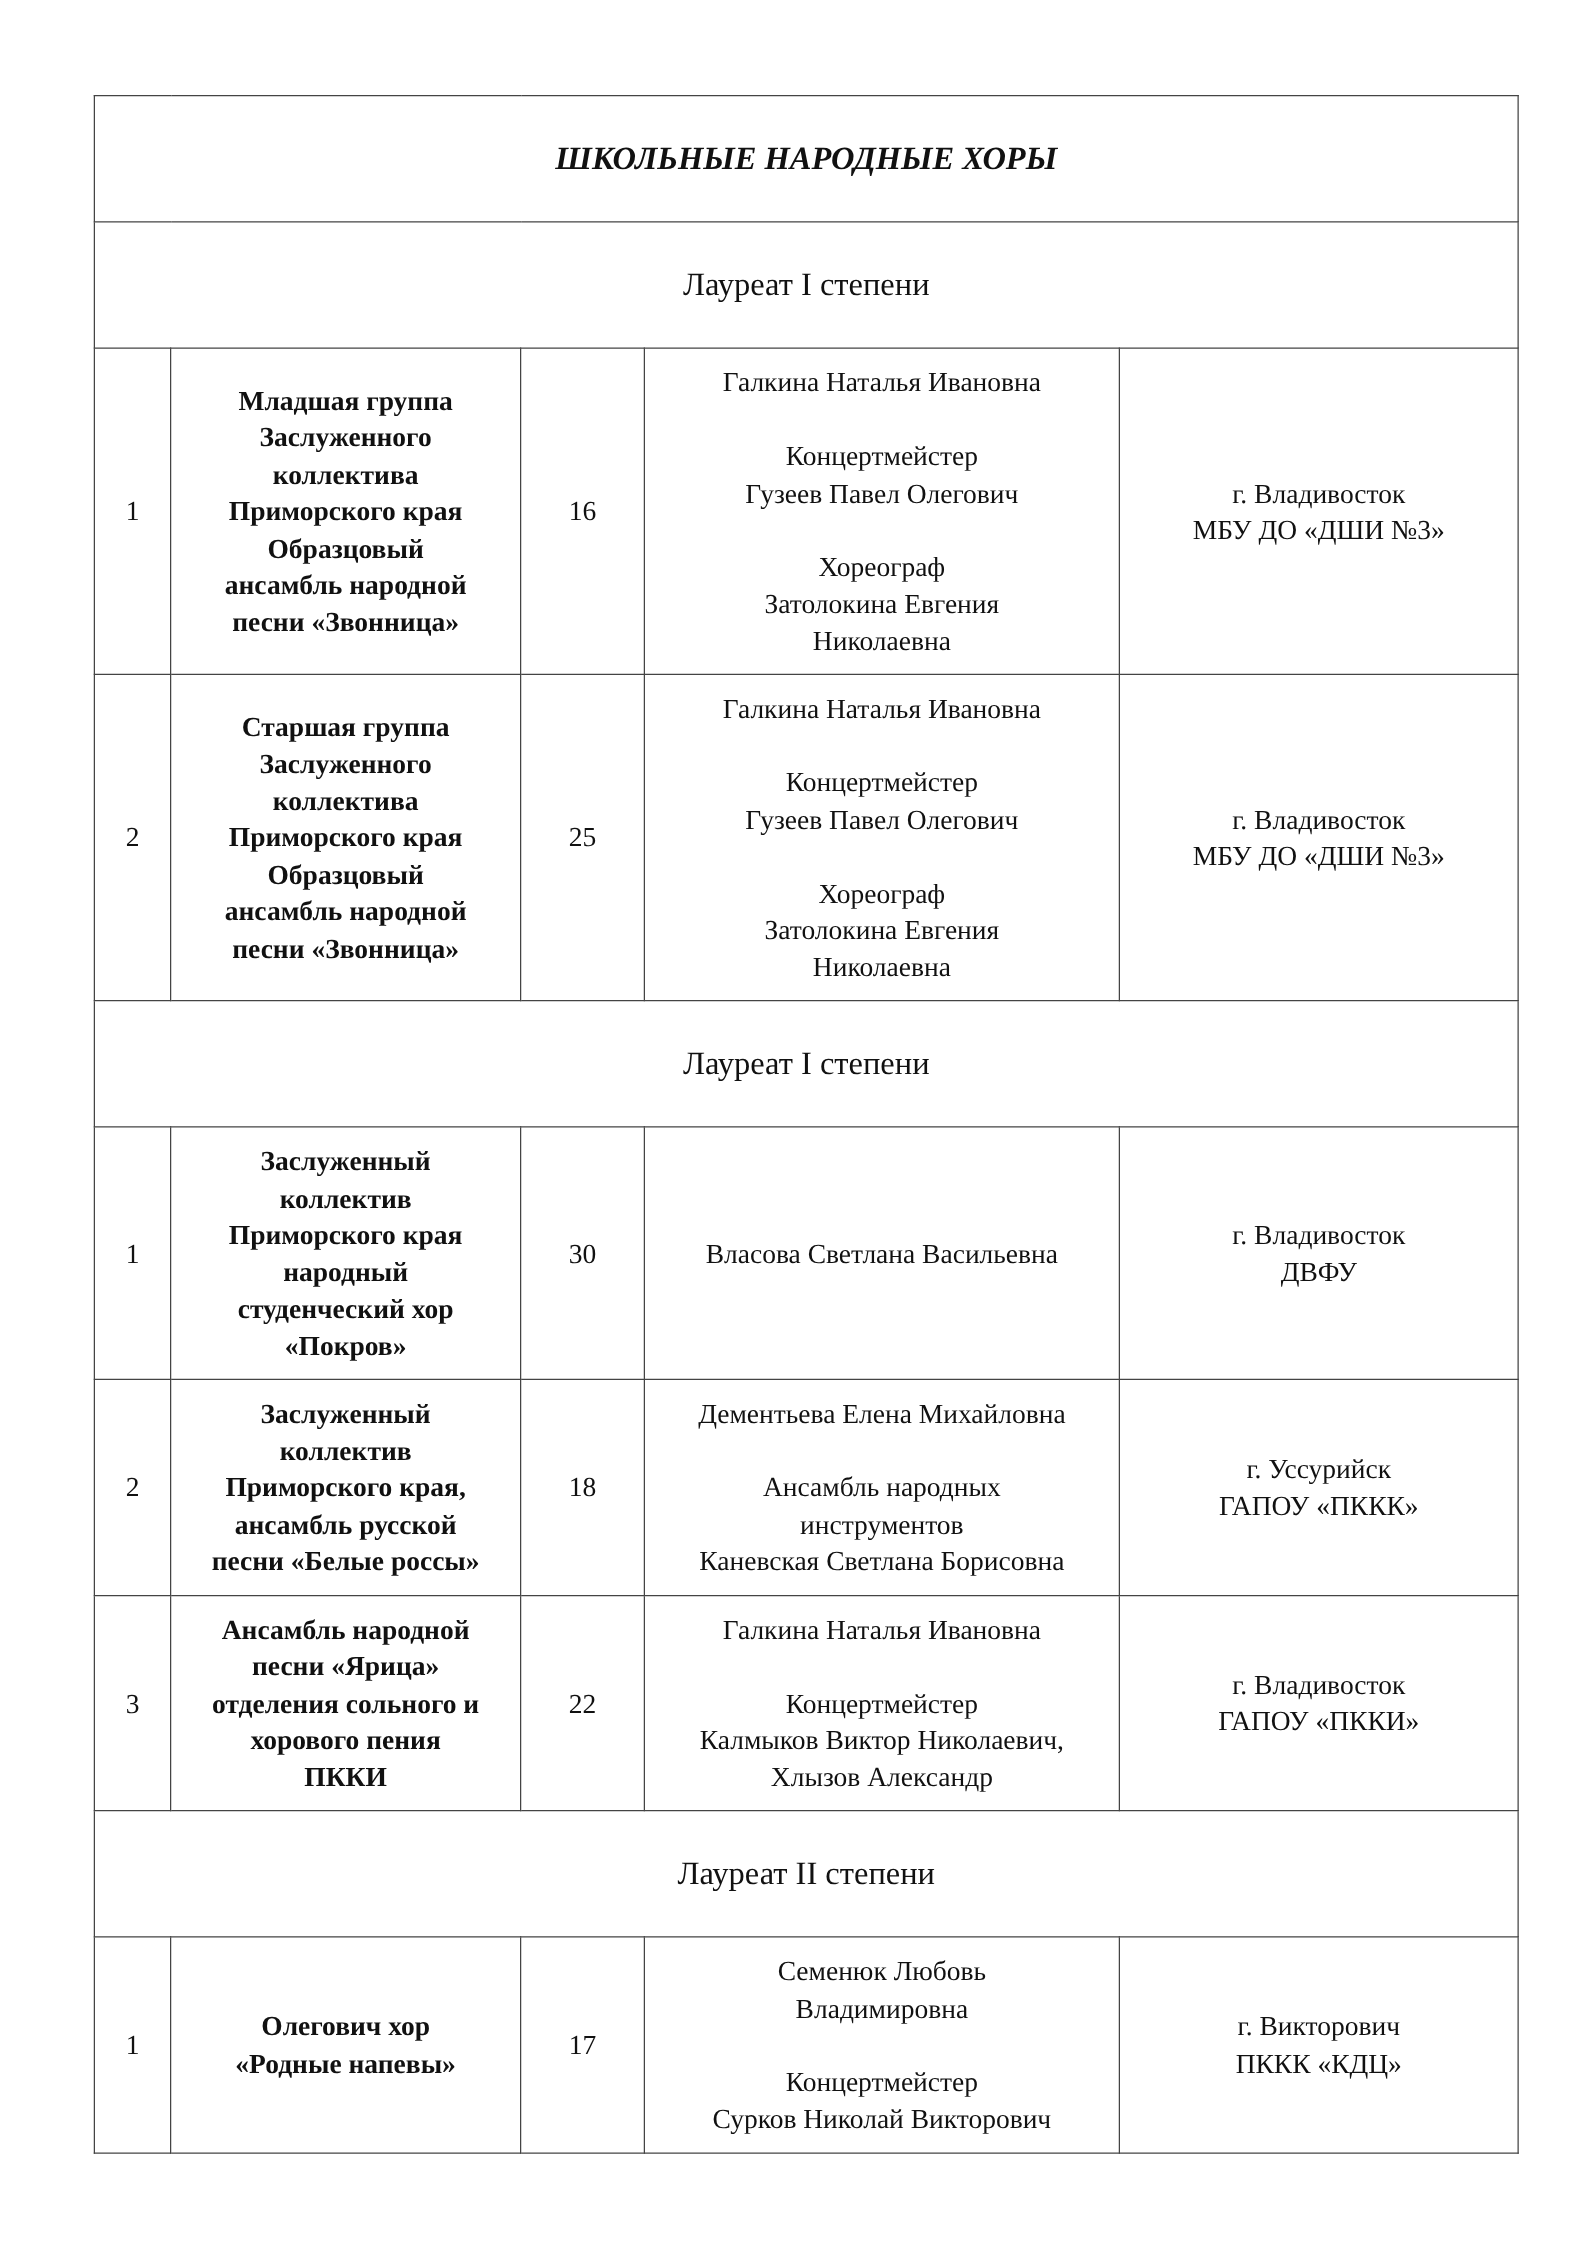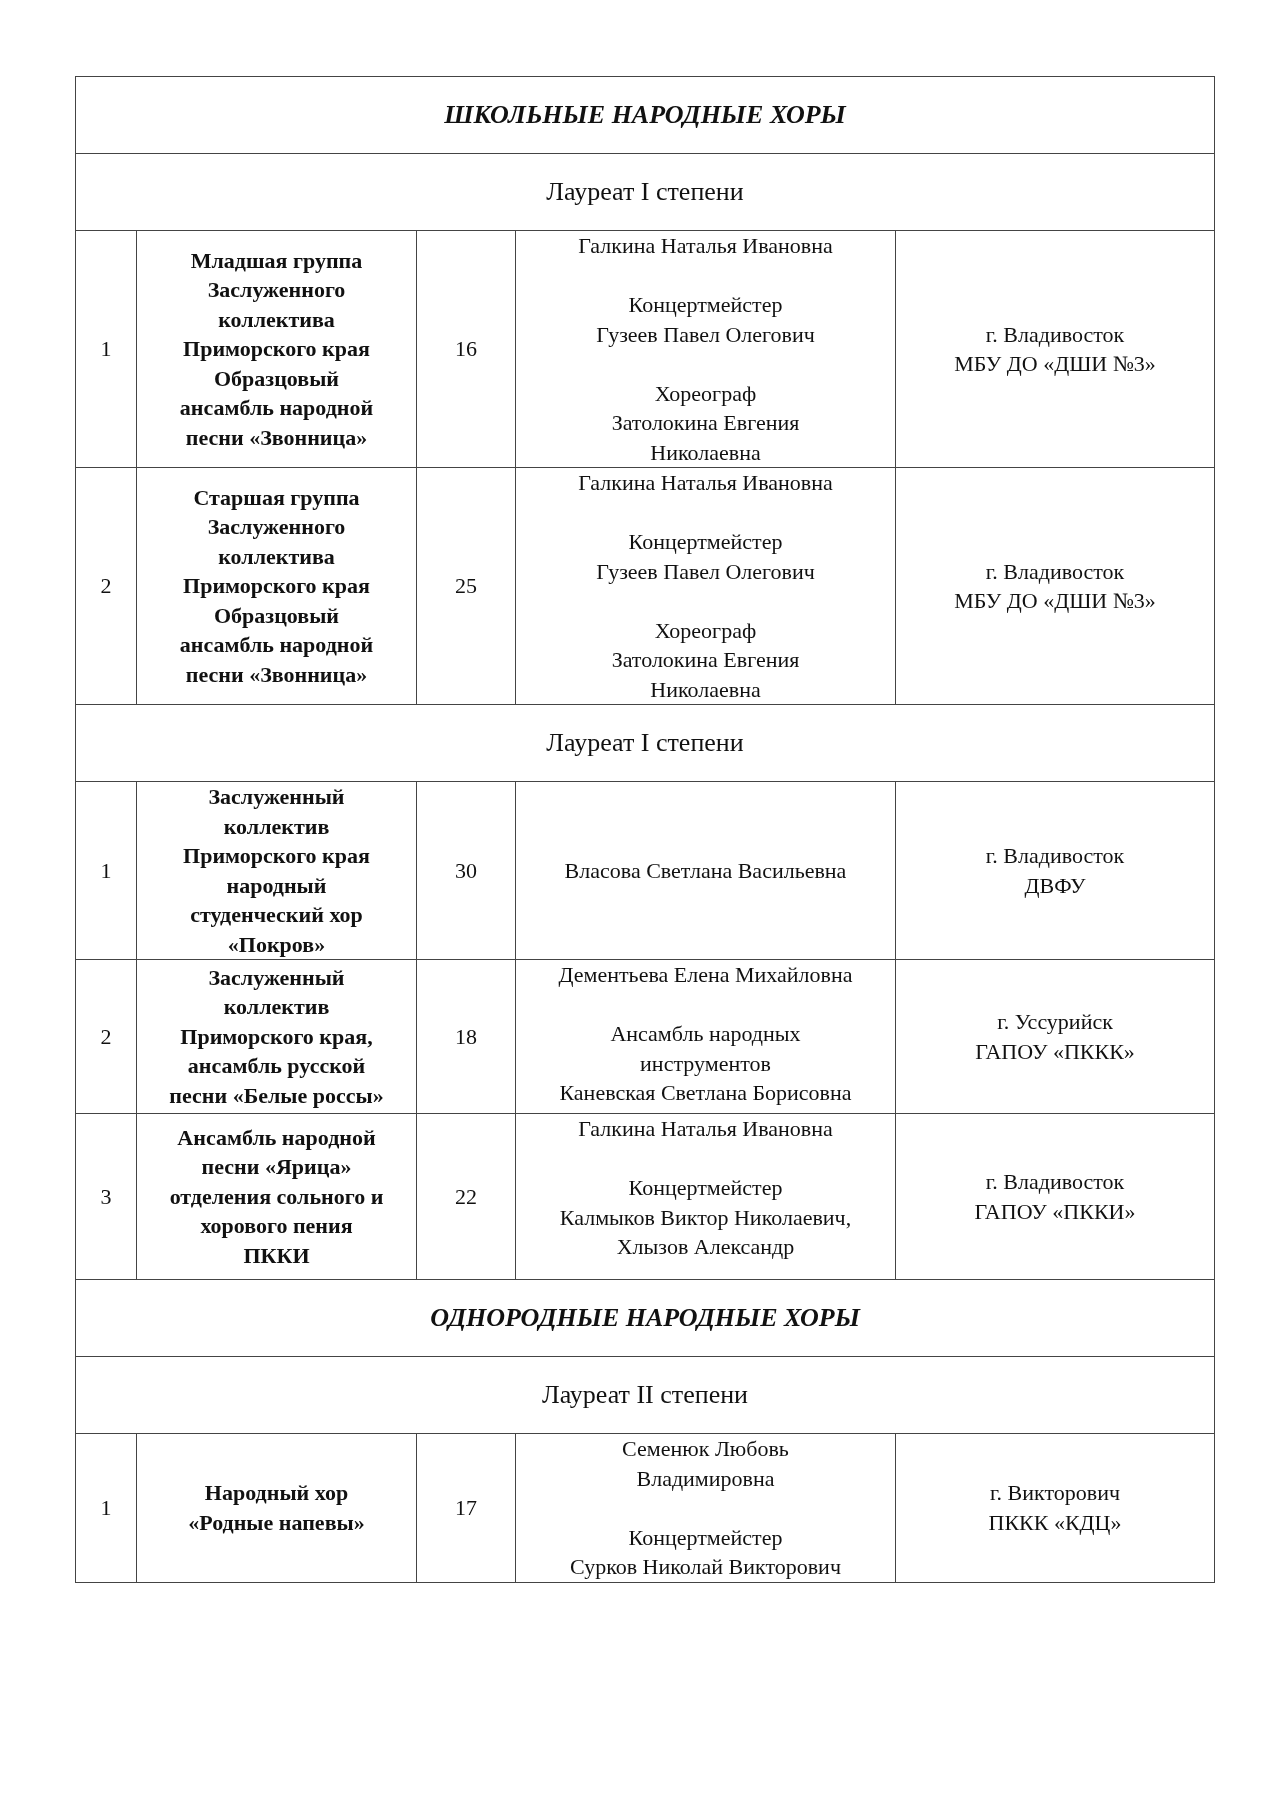--- a/index.html
+++ b/index.html
@@ -1,21 +1,21 @@
 <!DOCTYPE html>
 <html><head>
   <meta charset="utf-8">
   <style>
     html, body { margin: 0; padding: 0; background: #ffffff; }
     body { width: 1273px; height: 1800px; position: relative; overflow: hidden;
       font-family: "Liberation Serif", "DejaVu Serif", serif; color: #111; }
     #doc-table { position: absolute; left: 75px; top: 76px; width: 1139px;
       border-collapse: collapse; table-layout: fixed; }
     #doc-table td { border: 1.5px solid #444; text-align: center; vertical-align: middle;
-      padding: 0 6px; font-size: 22px; line-height: 29.5px; }
+      padding: 12px 6px; font-size: 22px; line-height: 29.5px; }
     #doc-table tr.section td { height: 76px; font-weight: bold; font-style: italic; font-size: 26px; }
     #doc-table tr.laureat td { height: 76px; font-weight: normal; font-size: 26px; }
     td.c-name { font-weight: bold; }
     td.c-leader, td.c-org { white-space: pre-line; }
     td.c-leader { vertical-align: top !important; }
     .blank { display: block; height: 29.5px; }
     .line { display: block; }
   </style>
 </head>
 <body>
@@ -101,30 +101,27 @@
           <span class="line">Ансамбль народной</span>
           <span class="line">песни «Ярица»</span>
           <span class="line">отделения сольного и</span>
           <span class="line">хорового пения</span>
           <span class="line">ПККИ</span>
         </td>
         <td class="c-count">22</td>
         <td class="c-leader"><span class="line">Галкина Наталья Ивановна</span><span class="blank"></span><span class="line">Концертмейстер</span><span class="line">Калмыков Виктор Николаевич,</span><span class="line">Хлызов Александр</span></td>
         <td class="c-org"><span class="line">г. Владивосток</span><span class="line">ГАПОУ «ПККИ»</span></td>
       </tr>
-      <tr class="section">
-        <td colspan="5">ОДНОРОДНЫЕ НАРОДНЫЕ ХОРЫ</td>
-      </tr>
       <tr class="laureat">
         <td colspan="5">Лауреат II степени</td>
       </tr>
       <tr class="data-row" style="height: 148px;">
         <td class="c-num">1</td>
         <td class="c-name">
-          <span class="line">Народный хор</span>
+          <span class="line">Олегович хор</span>
           <span class="line">«Родные напевы»</span>
         </td>
         <td class="c-count">17</td>
         <td class="c-leader"><span class="line">Семенюк Любовь</span><span class="line">Владимировна</span><span class="blank"></span><span class="line">Концертмейстер</span><span class="line">Сурков Николай Викторович</span></td>
         <td class="c-org"><span class="line">г. Викторович</span><span class="line">ПККК «КДЦ»</span></td>
       </tr>
     </tbody>
 </table>
 
 </body></html>

